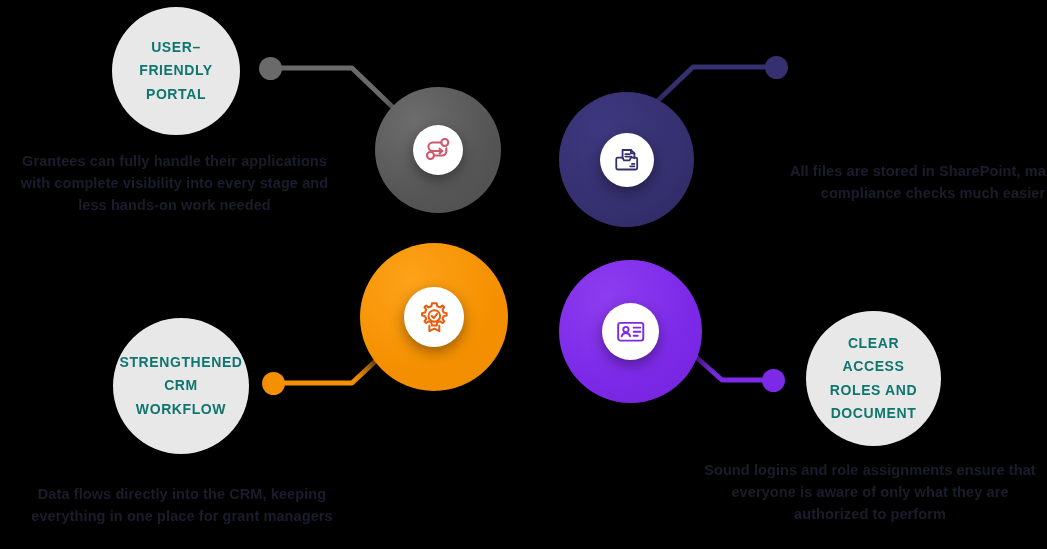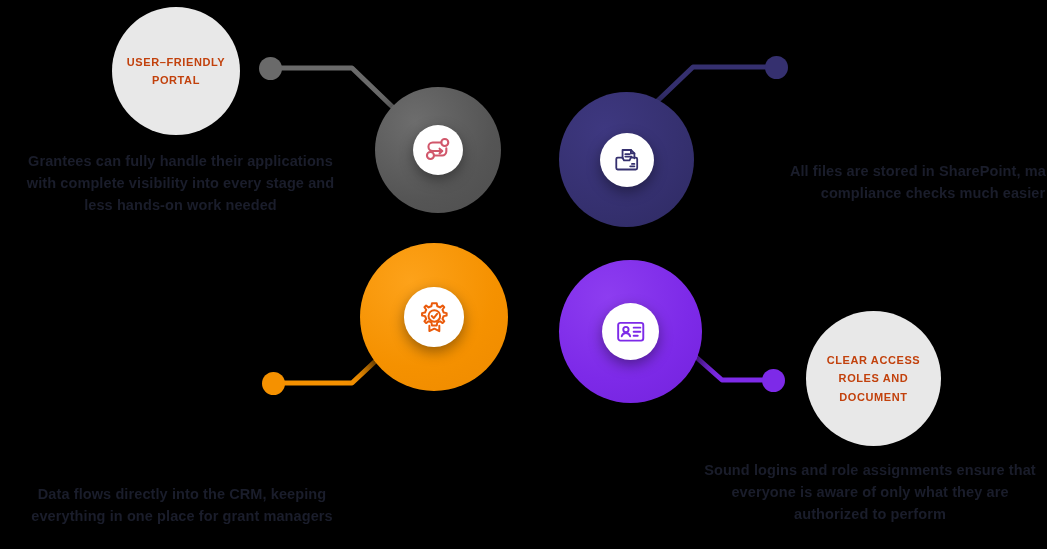--- a/index.html
+++ b/index.html
@@ -32,23 +32,23 @@
     border-radius: 50%;
     background: #e8e8e8;
     display: flex;
     align-items: center;
     justify-content: center;
     text-align: center;
     z-index: 3;
     box-shadow: 0 6px 18px rgba(0,0,0,0.85);
   }
   .label-circle .ltext {
-    color: #c2410c;
+    color: #0f766e;
     font-weight: 700;
-    font-size: 11px;
+    font-size: 14px;
     line-height: 1.65;
     letter-spacing: 0.6px;
     padding: 0 14px;
     white-space: pre-line;
   }
 
   
   .node {
     position: absolute;
     border-radius: 50%;
@@ -113,20 +113,24 @@
   <div class="dot" style="left:765px; top:56px; width:23px; height:23px; background:#35306f;"></div>
   <div class="dot" style="left:262px; top:372px; width:23px; height:23px; background:#f59100;"></div>
   <div class="dot" style="left:762px; top:369px; width:23px; height:23px; background:#7d2ae8;"></div>
 
   <div class="label-circle" style="left:112px; top:7px; width:128px; height:128px;">
     <span class="ltext">USER–FRIENDLY
 PORTAL</span>
   </div>
 
 
+  <div class="label-circle" style="left:113px; top:318px; width:136px; height:136px;">
+    <span class="ltext">STRENGTHENED
+CRM WORKFLOW</span>
+  </div>
 
   <div class="label-circle" style="left:806px; top:311px; width:135px; height:135px;">
     <span class="ltext">CLEAR ACCESS
 ROLES AND
 DOCUMENT</span>
   </div>
 
   <div class="node" style="left:375px; top:87px; width:126px; height:126px;
               background: radial-gradient(circle at 32% 28%, #6d6d6d 0%, #555555 62%, #4e4e4e 100%);">
     <div class="puck">
@@ -182,21 +186,21 @@
           <circle cx="17.5" cy="21" r="3.6"></circle>
           <path d="M11.8 30.2 a5.9 5.9 0 0 1 11.4 0"></path>
           <path d="M28 18.5 H37"></path>
           <path d="M28 24 H37"></path>
           <path d="M28 29.5 H33.5"></path>
         </g>
       </svg>
     </div>
   </div>
 
-  <div class="desc" style="left:18px; top:150px; width:325px;">Grantees can fully handle their applications with complete visibility into every stage and less hands-on work needed</div>
+  <div class="desc" style="left:12px; top:150px; width:325px;">Grantees can fully handle their applications with complete visibility into every stage and less hands-on work needed</div>
 
   <div class="desc" style="left:776px; top:160px; width:314px;">All files are stored in SharePoint, making compliance checks much easier</div>
 
   <div class="desc" style="left:22px; top:483px; width:320px;">Data flows directly into the CRM, keeping everything in one place for grant managers</div>
 
   <div class="desc" style="left:700px; top:459px; width:340px;">Sound logins and role assignments ensure that everyone is aware of only what they are authorized to perform</div>
 
 </div>
 
 </body></html>

